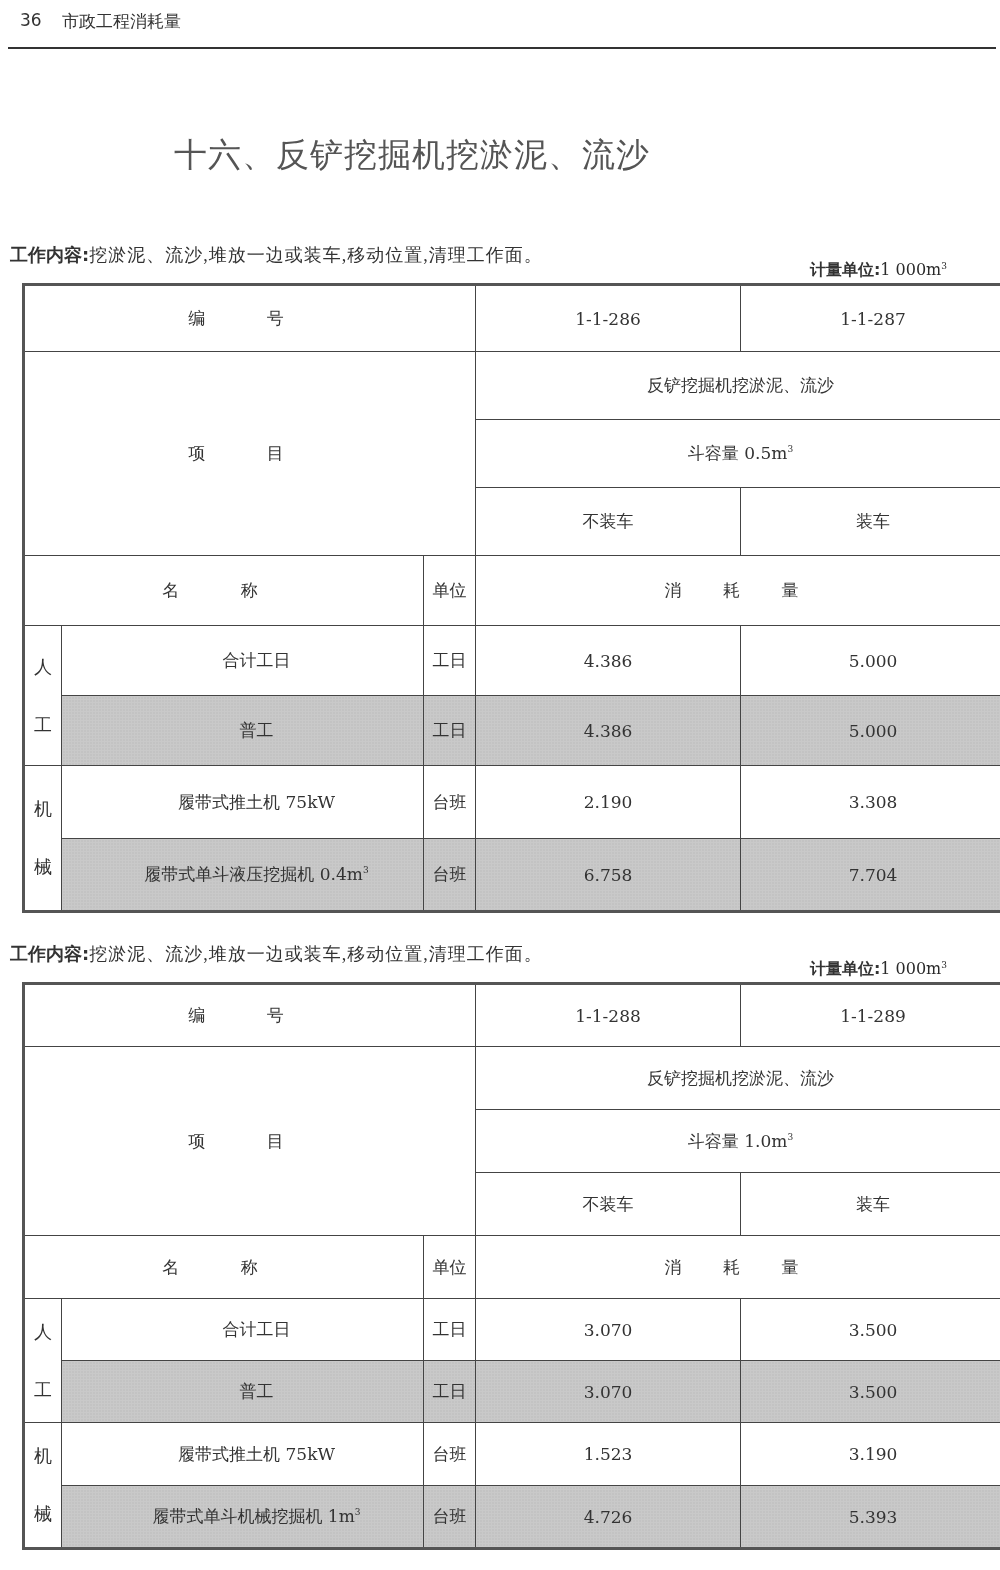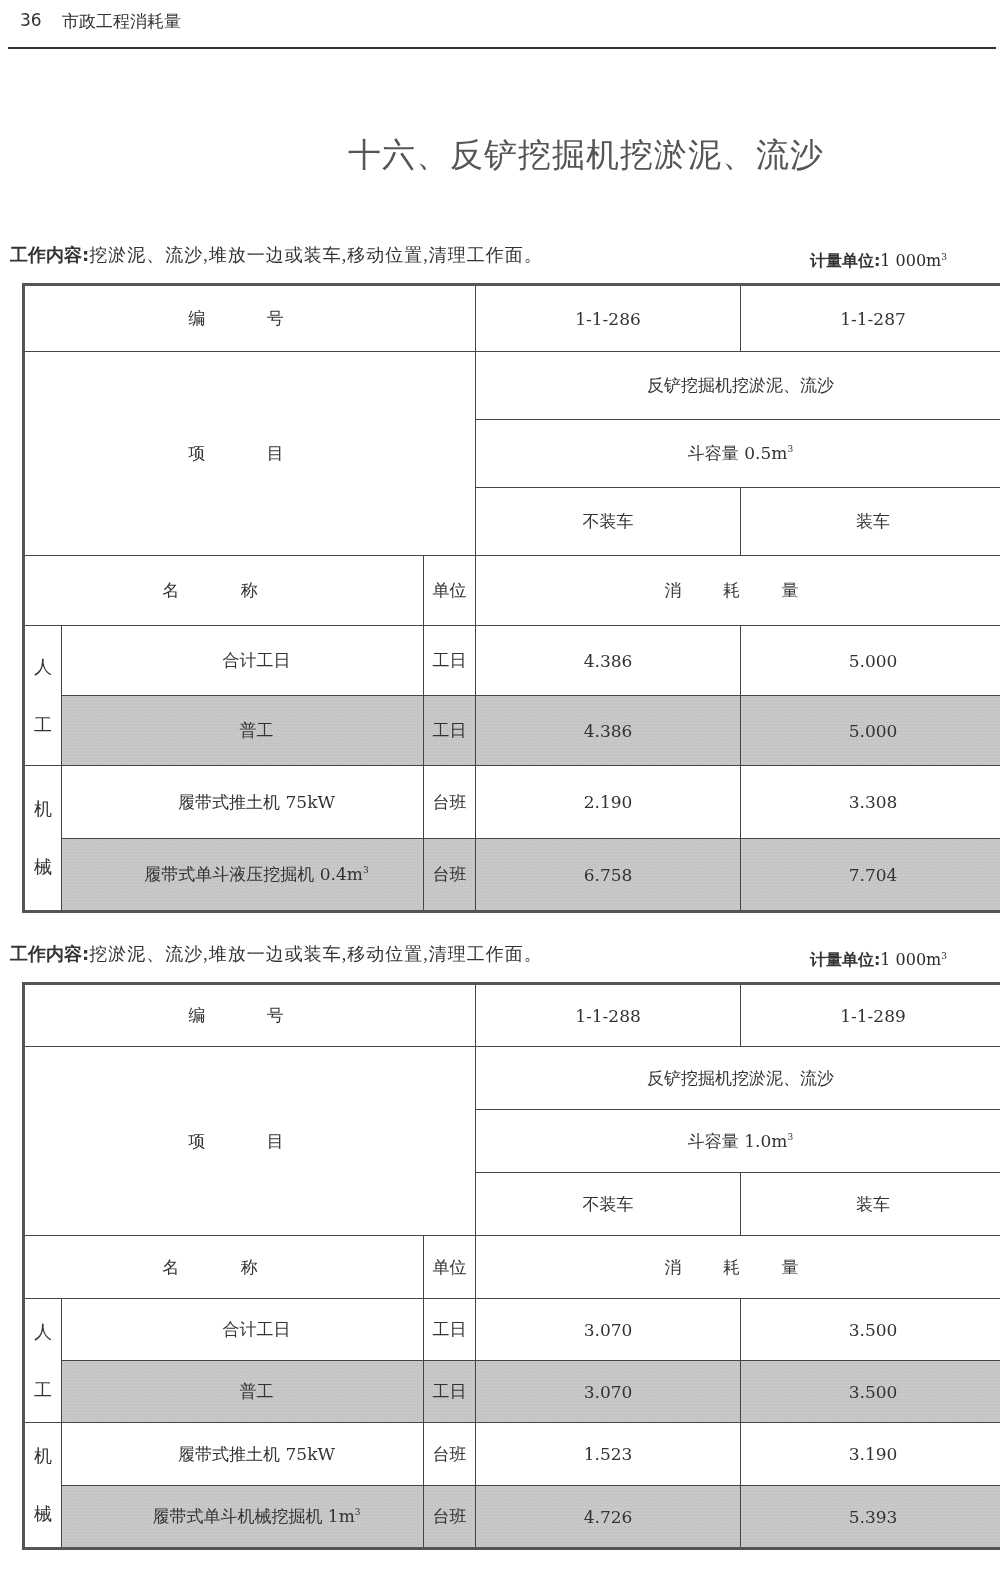--- a/index.html
+++ b/index.html
@@ -1,25 +1,25 @@
 <!DOCTYPE html>
 <html><head>
 <meta charset="utf-8">
 <style>
   html, body { margin:0; padding:0; background:#ffffff; }
   body { width:1000px; height:1570px; position:relative; font-family:"DejaVu Serif", serif; color:#2a2a2a; overflow:hidden; }
   .page-header { position:absolute; left:0; top:0; width:1000px; height:48px; }
   .page-num { position:absolute; left:20px; top:10px; font-family:"DejaVu Sans", sans-serif; font-size:17px; color:#333; }
   .page-book { position:absolute; left:62px; top:10px; font-family:"DejaVu Sans", sans-serif; font-size:17px; color:#333; }
   .header-rule { position:absolute; left:8px; top:47px; width:988px; height:2px; background:#333; }
-  .section-title { position:absolute; left:0; top:133px; width:824px; text-align:right; font-family:Liberation Sans, sans-serif; font-size:33px; color:#555; letter-spacing:1px; }
+  .section-title { position:absolute; left:0; top:133px; width:824px; text-align:center; font-family:Liberation Sans, sans-serif; font-size:33px; color:#555; letter-spacing:1px; }
   .work-line { position:absolute; left:10px; width:982px; height:28px; font-size:18px; }
   .work-label { font-family:"DejaVu Sans", sans-serif; font-weight:bold; color:#333; }
   .work-text { color:#333; letter-spacing:1px;font-family:Liberation Serif, serif; }
-  .unit-line { position:absolute; right:45px; top:8px; font-size:16px; }
+  .unit-line { position:absolute; right:45px; top:17px; font-size:16px; }
   .unit-label { font-family:"DejaVu Sans", sans-serif; font-weight:bold; color:#333; }
   sup { font-size:9px; vertical-align:super; line-height:0; }
   table.quota { position:absolute; left:10px; width:983px; border-collapse:collapse; border:3px solid #555; table-layout:fixed; font-size:17px; color:#333;margin-left:12px; }
   table.quota td { border:1.5px solid #444; text-align:center; vertical-align:middle; padding:0; }
   table.quota td.left { text-align:center; padding-left:28px; }
   .shade { background-color:#c9c9c9; background-image:radial-gradient(#b0b0b0 0.8px, transparent 0.9px); background-size:3px 3px; }
   .spaced { letter-spacing:28px; }
   .cat { font-size:18px; line-height:58px; }
 </style>
 </head>

